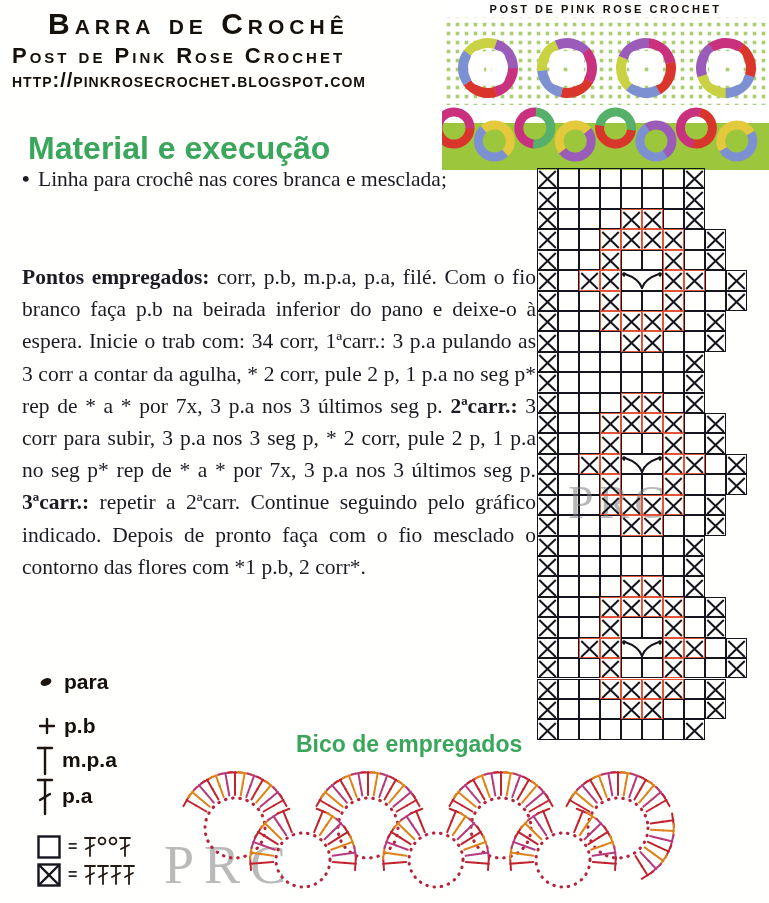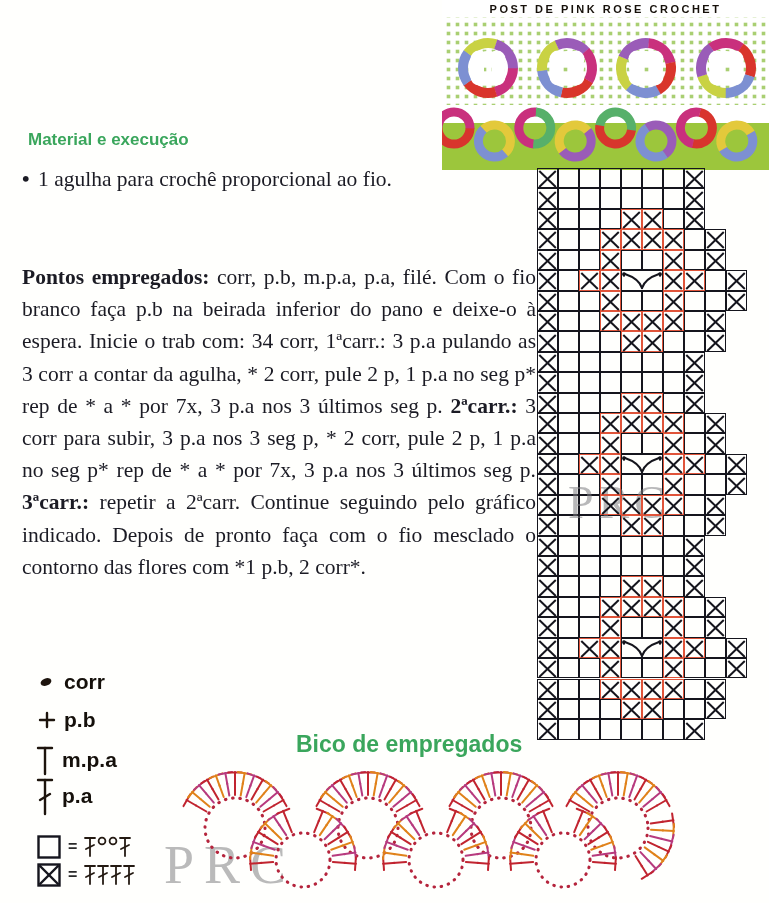--- a/index.html
+++ b/index.html
@@ -4,21 +4,21 @@
 <style>
   html,body{margin:0;padding:0;background:#e8e8e8;}
   .page{position:relative;width:769px;height:903px;background:#fffffd;overflow:hidden;
         font-family:"Liberation Sans",sans-serif;margin:0 auto;}
   .sc{font-variant:small-caps;font-weight:700;color:#16100a;font-family:"Liberation Sans",sans-serif;}
   .hdr{position:absolute;left:10px;top:6px;width:430px;line-height:1.18;}
   .hdr .t1{font-size:30px;letter-spacing:5px;padding-left:38px;}
   .hdr .t2{font-size:22px;letter-spacing:3px;padding-left:2px;margin-top:2px;}
   .hdr .t3{font-size:20px;letter-spacing:1px;padding-left:2px;}
   .photo{position:absolute;left:442px;top:0;width:327px;height:170px;}
-  .ghead{position:absolute;left:28px;top:130px;font-size:17px;font-weight:700;color:#3aa65c;letter-spacing:0;}
+  .ghead{position:absolute;left:28px;top:130px;font-size:32px;font-weight:700;color:#3aa65c;letter-spacing:0;}
   .bullets{position:absolute;left:22px;top:163px;width:516px;font-family:"Liberation Serif",serif;
            font-size:21.5px;color:#1b1b24;}
   .bullets .li{line-height:32px;}
   .bullets .dot{display:inline-block;width:16px;font-weight:700;}
   .para{position:absolute;left:22px;top:261px;width:514px;font-family:"Liberation Serif",serif;
         font-size:21.5px;line-height:32.2px;color:#1b1b24;text-align:justify;}
   .para b{font-weight:700;}
   .chart{position:absolute;left:537px;top:168px;width:211px;height:572px;}
   .cell{position:absolute;width:21px;height:20.42px;box-sizing:border-box;border:1.1px solid #15151d;background:transparent;}
   .cell.f{border:1.7px solid #e0543a;z-index:2;}
@@ -36,20 +36,25 @@
   .lrow .eq{font-size:16px;font-weight:700;margin:0 6px;color:#2a2a2a;}
   .bico-h{position:absolute;left:296px;top:731px;font-size:23px;font-weight:700;color:#3aa65c;}
   .bico{position:absolute;left:148px;top:752px;z-index:2;}
   svg{display:block;}
 </style>
 </head>
 <body>
 
 <div class="page">
 
+  <div class="hdr">
+    <div class="sc t1">Barra de Crochê</div>
+    <div class="sc t2">Post de Pink Rose Crochet</div>
+    <div class="sc t3">http://pinkrosecrochet.blogspot.com</div>
+  </div>
 
   <div class="photo">
       <svg width="327" height="170" viewBox="0 0 327 170">
         <defs>
           <pattern id="mesh" patternUnits="userSpaceOnUse" width="9" height="9">
             <rect width="9" height="9" fill="#ffffff"></rect>
             <rect x="4.7" y="4.7" width="3.6" height="3.6" fill="#a9cf72"></rect>
           </pattern>
         </defs>
         <rect width="327" height="170" fill="#ffffff"></rect>
@@ -116,21 +121,21 @@
         <circle cx="254.39999999999998" cy="128" r="16" fill="none" stroke="#d8352d" stroke-width="9" stroke-dasharray="50.3 50.3" transform="rotate(282 254.39999999999998 128)"></circle>
         <circle cx="254.39999999999998" cy="128" r="16" fill="none" stroke="#c9307d" stroke-width="9" stroke-dasharray="50.3 50.3" transform="rotate(462 254.39999999999998 128)"></circle>
         <circle cx="294.8" cy="141" r="16" fill="none" stroke="#7d90d2" stroke-width="9" stroke-dasharray="50.3 50.3" transform="rotate(329 294.8 141)"></circle>
         <circle cx="294.8" cy="141" r="16" fill="none" stroke="#e3c93b" stroke-width="9" stroke-dasharray="50.3 50.3" transform="rotate(509 294.8 141)"></circle>
       </svg>
     </div>
 
   <div class="ghead">Material e execução</div>
 
   <div class="bullets">
-      <div class="li"><span class="dot">•</span>1 agulha para crochê proporcional ao fio.</div>
+      <div class="li"><span class="dot">•</span>Linha para crochê nas cores branca e mesclada;</div>
     </div>
 
   <div class="para"><b>Pontos empregados: </b>corr, p.b, m.p.a, p.a, filé. Com o fio branco faça p.b na beirada inferior do pano e deixe-o à espera. Inicie o trab com: 34 corr, 1ªcarr.: 3 p.a pulando as 3 corr a contar da agulha, * 2 corr, pule 2 p, 1 p.a no seg p* rep de * a * por 7x, 3 p.a nos 3 últimos seg p. <b>2ªcarr.:</b> 3 corr para subir, 3 p.a nos 3 seg p, * 2 corr, pule 2 p, 1 p.a no seg p* rep de * a * por 7x, 3 p.a nos 3 últimos seg p. <b>3ªcarr.:</b> repetir a 2ªcarr. Continue seguindo pelo gráfico indicado. Depois de pronto faça com o fio mesclado o contorno das flores com *1 p.b, 2 corr*.</div>
 
   <div class="chart">
       <div class="cell x" style="left:0px;top:0.00px;"></div>
       <div class="cell" style="left:21px;top:0.00px;"></div>
       <div class="cell" style="left:42px;top:0.00px;"></div>
       <div class="cell" style="left:63px;top:0.00px;"></div>
       <div class="cell" style="left:84px;top:0.00px;"></div>
@@ -401,23 +406,23 @@
     </div>
 
   <div class="wm wm1">PRC</div>
   <div class="wm wm2">PRC</div>
 
   <div class="legend">
       <div class="lrow" style="top:8px;left:0px">
         <svg width="20" height="16">
           <ellipse cx="10" cy="8" rx="5.6" ry="3.6" transform="rotate(-22 10 8)" fill="#1d140d"></ellipse>
         </svg>
-        <span class="lab">corr</span>
+        <span class="lab">para</span>
       </div>
-      <div class="lrow" style="top:46px;left:2px">
+      <div class="lrow" style="top:52px;left:2px">
         <svg width="18" height="18">
           <g stroke="#1d140d" stroke-width="2.4" stroke-linecap="round" fill="none">
             <line x1="9" y1="2" x2="9" y2="16"></line>
             <line x1="2" y1="9" x2="16" y2="9"></line>
           </g>
         </svg>
         <span class="lab">p.b</span>
       </div>
       <div class="lrow" style="top:82px;left:0px">
         <svg width="18" height="32">

